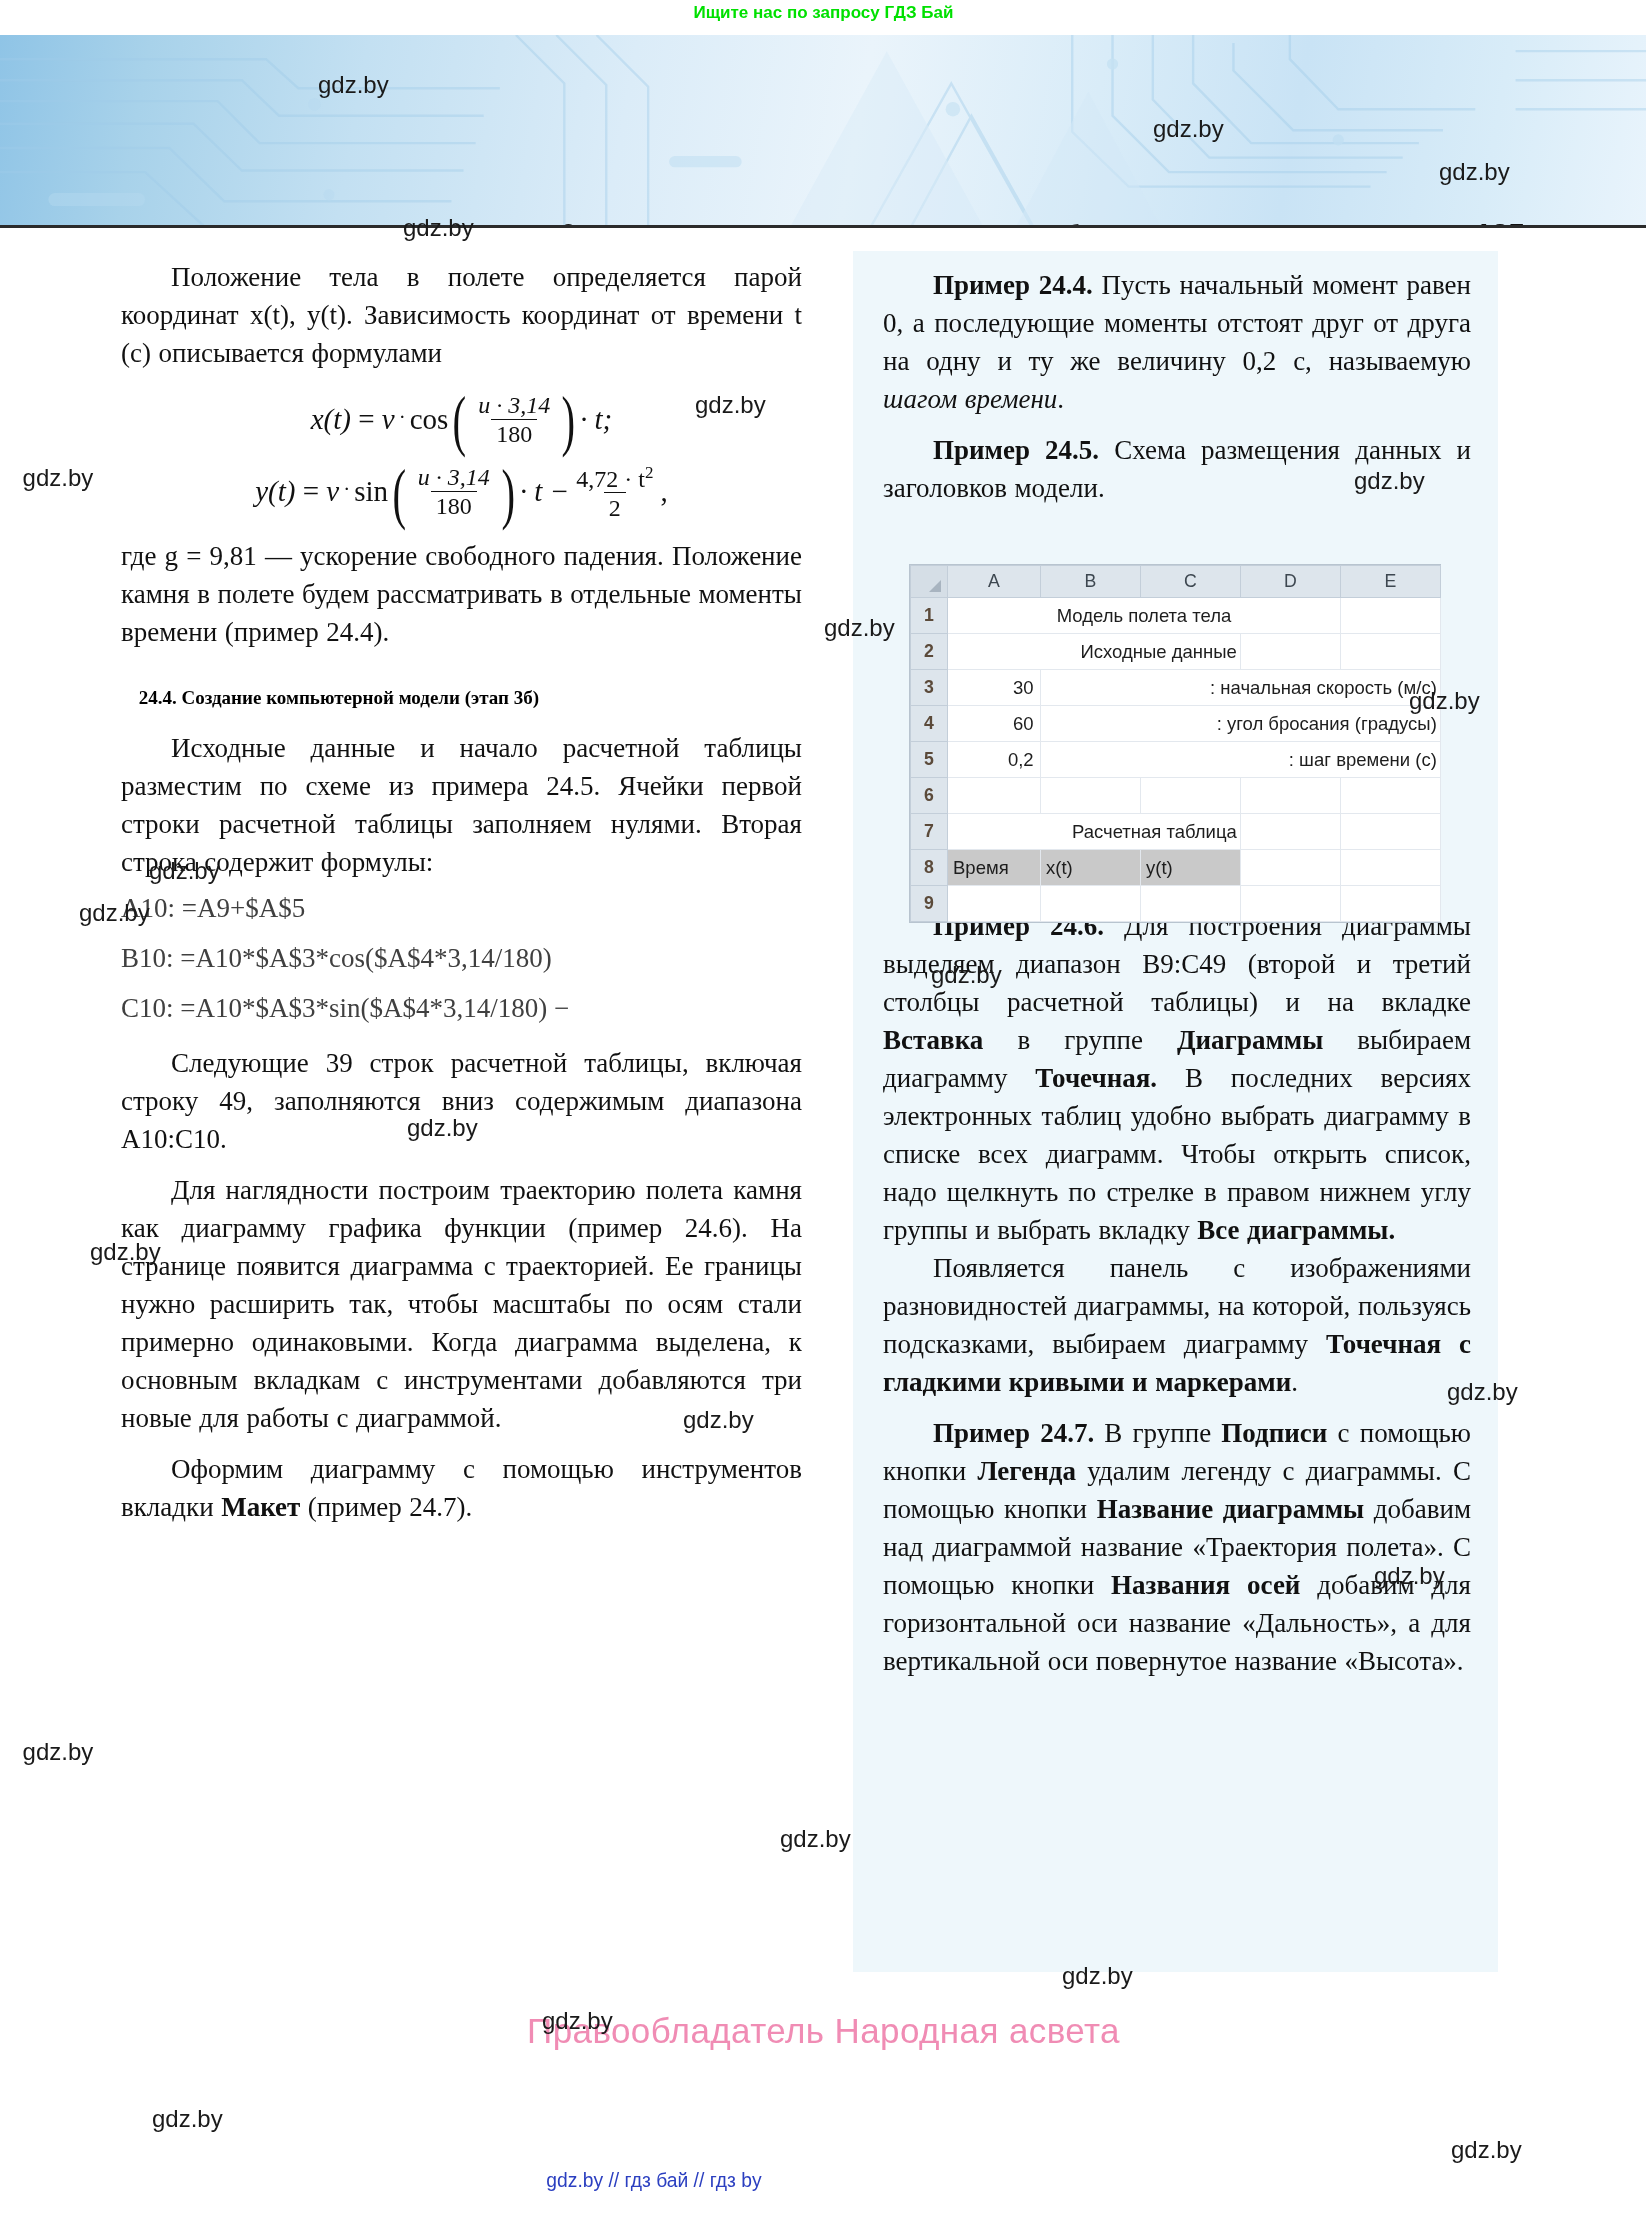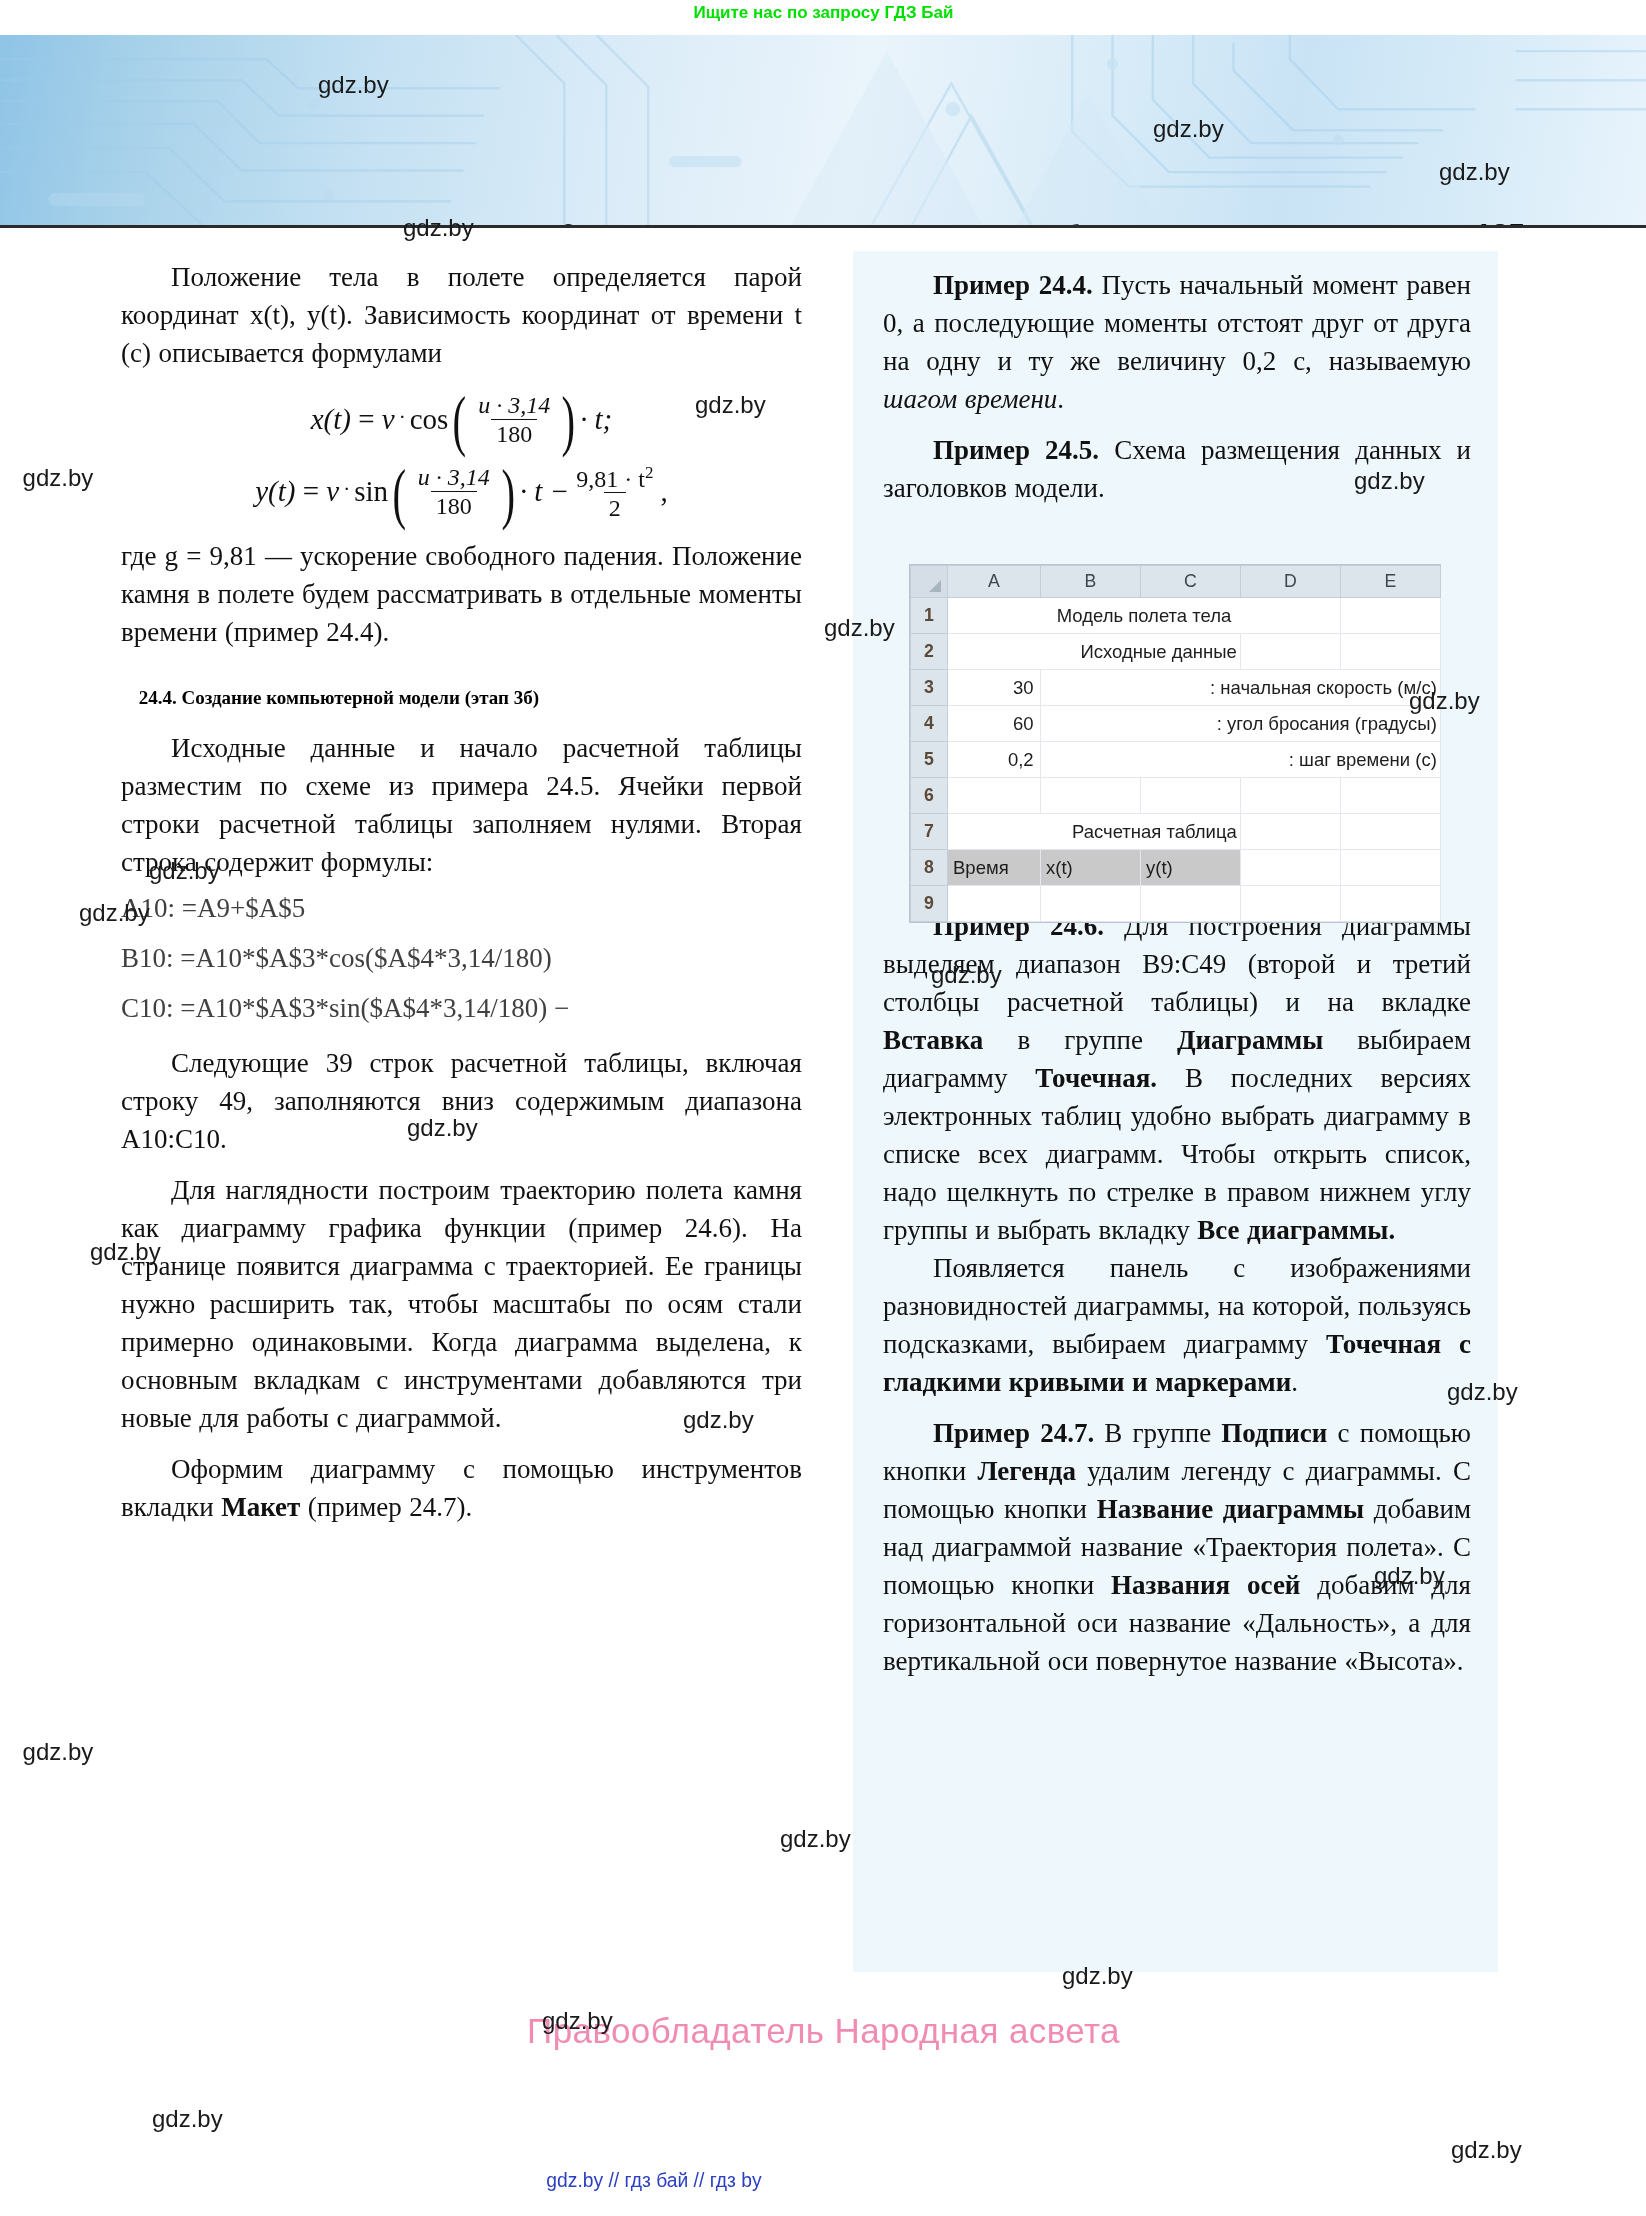--- a/index.html
+++ b/index.html
@@ -346,21 +346,21 @@
       <span class="dot">·</span>
       <span>sin</span>
       <span class="paren">(</span>
       <span class="frac">
         <span class="num it">u · 3,14</span>
         <span class="den">180</span>
       </span>
       <span class="paren">)</span>
       <span class="it">· t −</span>
       <span class="frac">
-        <span class="num"><span>9,81 · t</span><span class="sup">2</span></span>
+        <span class="num"><span>4,72 · t</span><span class="sup">2</span></span>
         <span class="den">2</span>
       </span>
       <span>,</span>
     </div>
   </div>
 
   <p class="body no-indent">где g = 9,81 — ускорение свободного падения. Положение камня в полете будем рассматривать в отдельные моменты времени (пример 24.4).</p>
 
   <h3 class="subhead">24.4. Создание компьютерной модели (этап 3б)</h3>
 

